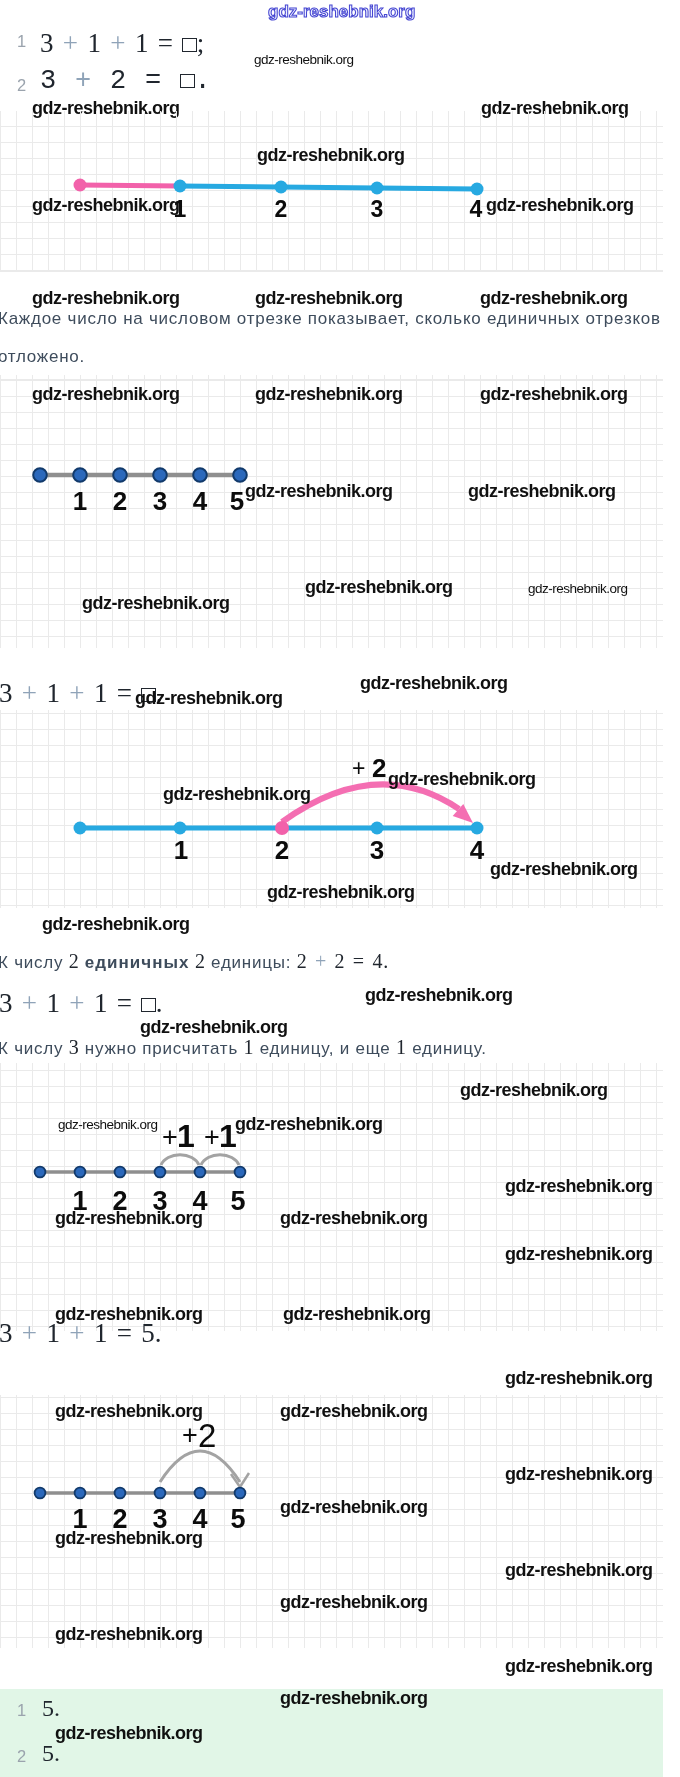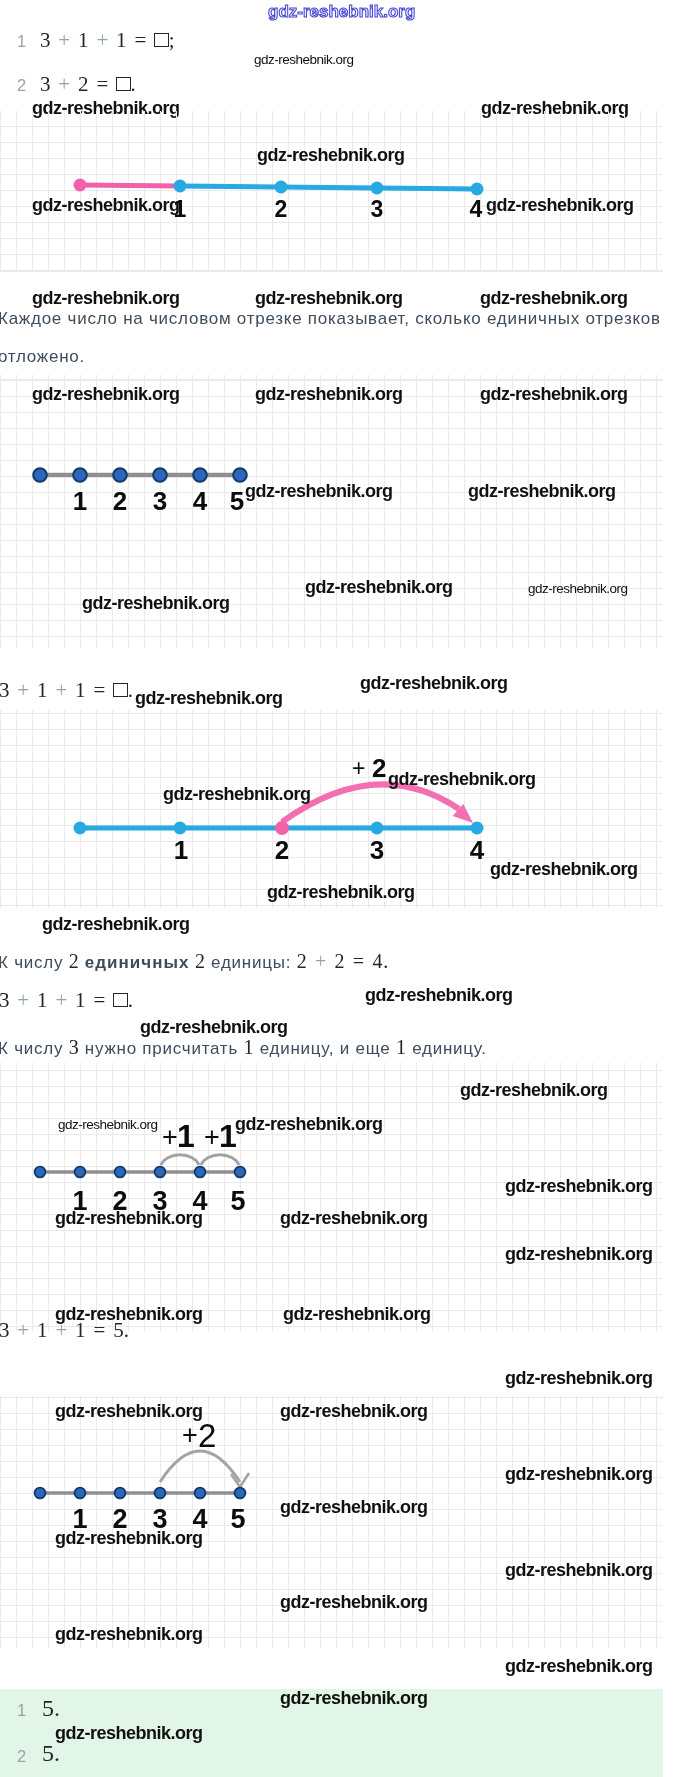--- a/index.html
+++ b/index.html
@@ -8,21 +8,21 @@
   .g{position:absolute;left:0;width:680px;
     background-image:
       repeating-linear-gradient(to right,#eaeaea 0,#eaeaea 1px,transparent 1px,transparent 16px),
       repeating-linear-gradient(to bottom,#eaeaea 0,#eaeaea 1px,transparent 1px,transparent 16px);}
   .w{position:absolute;font-weight:700;font-size:18px;color:#101010;
     white-space:nowrap;line-height:1;letter-spacing:-0.5px;}
   .ws{position:absolute;font-weight:400;font-size:13.5px;color:#101010;
     white-space:nowrap;line-height:1;letter-spacing:-0.5px;}
   .wm2{position:absolute;font-weight:400;font-size:13.5px;color:#101010;
     white-space:nowrap;line-height:1;letter-spacing:-0.5px;}
-  .mth{position:absolute;font-family:"Liberation Serif",serif;font-size:21px;
+  .mth{position:absolute;font-family:"Liberation Serif",serif;font-size:27px;
     color:#20262e;white-space:nowrap;line-height:1;word-spacing:2.6px;}
   .p{color:#8fa3b8;font-style:normal;}
   .sq{display:inline-block;width:12.5px;height:12.5px;border:1.4px solid #20262e;
     vertical-align:0px;}
   .num{position:absolute;font-size:16.5px;color:#9aa3ad;line-height:1;}
   .txt{position:absolute;font-size:17px;color:#3e4c5c;white-space:nowrap;line-height:1;letter-spacing:0.75px;}
   .sf{font-family:"Liberation Serif",serif;font-size:20px;color:#20262e;}
   .mm{word-spacing:1.8px;}
   .txt b{letter-spacing:1.0px;}
   svg{position:absolute;left:0;top:0;overflow:visible;}
@@ -33,21 +33,21 @@
 </head>
 <body>
 <div class="page">
 
   <div class="logo">gdz-reshebnik.org</div>
 
   <div class="num" style="left:17px;top:33px;">1</div>
   <div class="mth" style="left:40px;top:30px;">3 <i class="p">+</i> 1 <i class="p">+</i> 1 = <span class="sq"></span>;</div>
   <div class="wm2" style="left:254px;top:53px;">gdz-reshebnik.org</div>
   <div class="num" style="left:17px;top:77px;">2</div>
-  <div class="mth" style="left:40px;top:74px;">3 <i class="p">+</i> 2 = <span class="sq"></span>.</div>
+  <div class="mth" style="left:40px;top:68px;font-family:Liberation Mono, monospace;">3 <i class="p">+</i> 2 = <span class="sq"></span>.</div>
 
   <div class="w" style="left:32px;top:99px;">gdz-reshebnik.org</div>
   <div class="w" style="left:481px;top:99px;">gdz-reshebnik.org</div>
 
   <div class="g" style="top:111px;height:161px;background-position:0 -1px;"></div>
   <svg style="top:111px;" width="680" height="161" viewBox="0 0 680 161">
     <line x1="80" y1="74" x2="180" y2="75" stroke="#f261aa" stroke-width="5"></line>
     <line x1="180" y1="75" x2="477" y2="78" stroke="#27a9e1" stroke-width="5"></line>
     <circle cx="80" cy="74" r="6.5" fill="#f261aa"></circle>
     <circle cx="180" cy="75" r="6.5" fill="#27a9e1"></circle>

